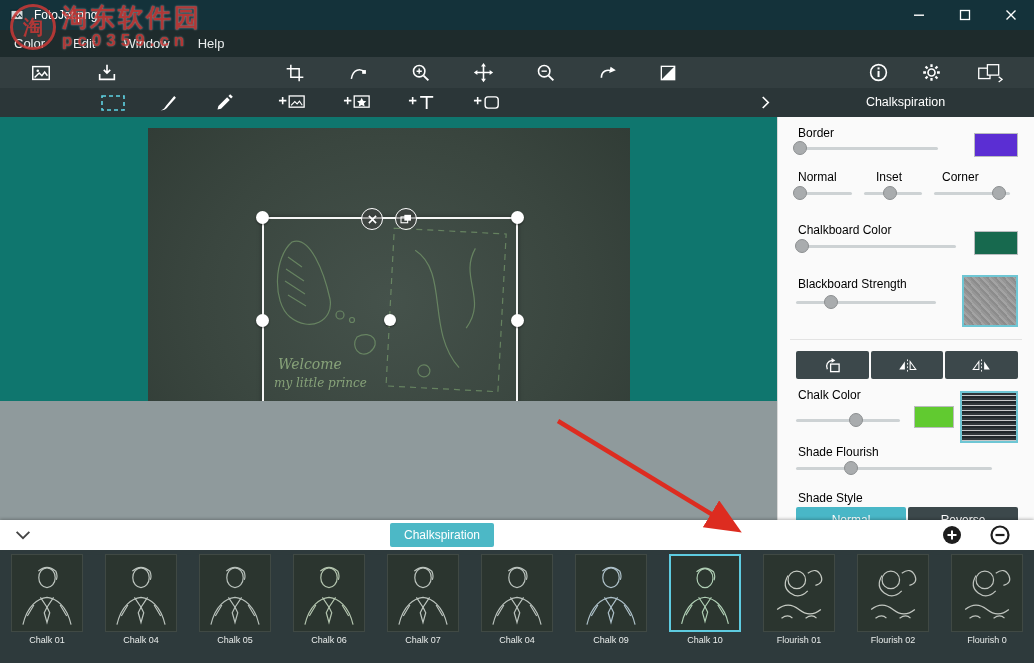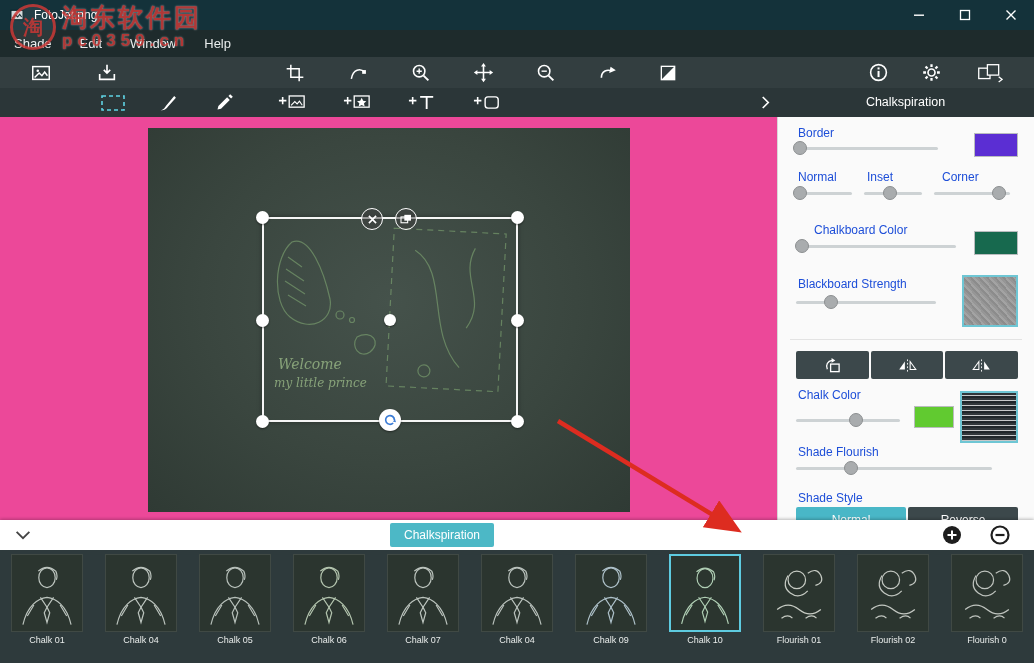--- a/index.html
+++ b/index.html
@@ -19,42 +19,42 @@
 
   
   .toolbar-main { position:absolute; left:0; top:57px; width:100%; height:31px; background:#333e40; }
   .toolbar-edit { position:absolute; left:0; top:88px; width:100%; height:29px; background:#2b3638; }
   .tbtn { position:absolute; top:3px; width:34px; height:25px; display:flex; align-items:center; justify-content:center; }
   .toolbar-edit .tbtn { top:2px; }
   .panel-title { position:absolute; left:777px; top:0; width:257px; height:29px; line-height:29px; text-align:center; color:#fff; font-size:12.5px; }
 
   
   .workspace { position:absolute; left:0; top:117px; width:1034px; height:403px; }
-  .canvas { position:absolute; left:0; top:0; width:777px; height:403px; background:#ec4899; overflow:hidden; }
+  .canvas { position:absolute; left:0; top:0; width:777px; height:284px; background:#0f766e; overflow:hidden; }
   .photo { position:absolute; left:148px; top:11px; width:482px; height:384px;
            background:radial-gradient(ellipse at 50% 45%, #45524b 0%, #3a463f 55%, #2f3a34 100%); }
   .sketch { position:absolute; left:114px; top:89px; width:256px; height:205px; }
 
   .selbox { position:absolute; left:262px; top:100px; width:256px; height:205px;
             border:2px solid rgba(255,255,255,.95); box-shadow:0 0 5px rgba(0,0,0,.35); }
   .h { position:absolute; width:13px; height:13px; border-radius:50%; background:#fff; box-shadow:0 1px 2px rgba(0,0,0,.45); }
   .h.nw{left:-8px;top:-8px} .h.ne{right:-8px;top:-8px} .h.sw{left:-8px;bottom:-8px} .h.se{right:-8px;bottom:-8px}
   .h.w{left:-8px;top:calc(50% - 6px)} .h.e{right:-8px;top:calc(50% - 6px)}
   .h.center{left:calc(50% - 6px);top:calc(50% - 6px);width:12px;height:12px}
   .sel-btn { position:absolute; width:22px; height:22px; border-radius:50%; border:1.5px solid #fff;
              background:rgba(60,60,60,.5); display:flex; align-items:center; justify-content:center; }
   .sel-x { left:calc(50% - 29px); top:-11px; }
   .sel-swap { left:calc(50% + 5px); top:-11px; }
   .rot { position:absolute; left:calc(50% - 11px); top:calc(100% - 11px); width:22px; height:22px; border-radius:50%;
          background:#fff; box-shadow:0 1px 2px rgba(0,0,0,.45); display:flex; align-items:center; justify-content:center; }
 
   
   .side-panel { position:absolute; left:777px; top:0; width:257px; height:403px; background:#fafafa; overflow:hidden;
                 border-left:1px solid #d8d8d8; }
-  .lbl { position:absolute; font-size:12px; color:#1d4ed8; white-space:nowrap; }
+  .lbl { position:absolute; font-size:12px; color:#000000; white-space:nowrap; }
   .slider { position:absolute; height:15px; }
   .slider .track { position:absolute; left:0; right:0; top:6px; height:3px; background:#cdd2d4; border-radius:2px; }
   .slider .thumb { position:absolute; top:0; left:var(--val,0%); width:14px; height:14px; margin-left:-7px;
                    background:#a9acae; border:1px solid #8c8f91; border-radius:50%; }
   .swatch { position:absolute; border:1px solid #b9bcbe; }
   .texture { position:absolute; border:2px solid #6ec6d4; }
   .tex-gray { background:repeating-linear-gradient(48deg,#8c8c8c 0 2px,#a3a3a3 2px 4px,#969696 4px 6px); }
   .tex-chalk { background:#20262a repeating-linear-gradient(0deg, rgba(255,255,255,.75) 0 1px, rgba(255,255,255,.08) 1px 3px, rgba(0,0,0,0) 3px 5px); }
   .divider { position:absolute; left:12px; right:12px; height:1px; background:#e3e3e3; }
   .tf-bar { position:absolute; left:18px; top:234px; width:222px; height:28px; display:flex; gap:2px; }
@@ -116,21 +116,21 @@
     </div>
     <div class="win-btn">
       <svg viewBox="0 0 12 12" width="12" height="12">
           <path d="M1.5 1.5 L10.5 10.5 M10.5 1.5 L1.5 10.5" stroke="#fff" stroke-width="1.4"></path>
         </svg>
     </div>
   </div>
 </div>
 
 <div class="menubar">
-  <span class="menu-item">Shade</span>
+  <span class="menu-item">Color</span>
   <span class="menu-item">Edit</span>
   <span class="menu-item">Window</span>
   <span class="menu-item">Help</span>
 </div>
 
 <div class="toolbar-main">
   <div class="tbtn" style="left:24px">
     <svg viewBox="0 0 24 24" width="22" height="22">
         <rect x="3" y="5" width="18" height="14" fill="none" stroke="#fff" stroke-width="1.6"></rect>
         <circle cx="8.5" cy="9.5" r="1.4" fill="#fff"></circle>
@@ -319,36 +319,36 @@
 
   <div class="side-panel">
     <div class="lbl" style="left:20px; top:9px">Border</div>
     <div class="slider" style="left: 18px; top: 24px; width: 142px; --val: 3%;">
       <div class="track"></div>
         <div class="thumb"></div>
     </div>
     <div class="swatch" style="left: 196px; top: 16px; width: 44px; height: 24px; background: rgb(91, 46, 211);"></div>
 
     <div class="lbl" style="left:20px; top:53px">Normal</div>
-    <div class="lbl" style="left:89px; top:53px">Inset</div>
+    <div class="lbl" style="left:98px; top:53px">Inset</div>
     <div class="lbl" style="left:164px; top:53px">Corner</div>
     <div class="slider" style="left: 18px; top: 69px; width: 56px; --val: 8%;">
         <div class="track"></div>
         <div class="thumb"></div>
       </div>
     <div class="slider" style="left: 86px; top: 69px; width: 58px; --val: 45%;">
         <div class="track"></div>
         <div class="thumb"></div>
       </div>
     <div class="slider" style="left: 156px; top: 69px; width: 76px; --val: 85%;">
         <div class="track"></div>
         <div class="thumb"></div>
       </div>
 
-    <div class="lbl" style="left:36px; top:106px">Chalkboard Color</div>
+    <div class="lbl" style="left:20px; top:106px">Chalkboard Color</div>
     <div class="slider" style="left: 18px; top: 122px; width: 160px; --val: 4%;">
         <div class="track"></div>
         <div class="thumb"></div>
       </div>
     <div class="swatch" style="left: 196px; top: 114px; width: 44px; height: 24px; background: rgb(23, 105, 78);"></div>
 
     <div class="lbl" style="left:20px; top:160px">Blackboard Strength</div>
     <div class="slider" style="left: 18px; top: 178px; width: 140px; --val: 25%;">
         <div class="track"></div>
         <div class="thumb"></div>

